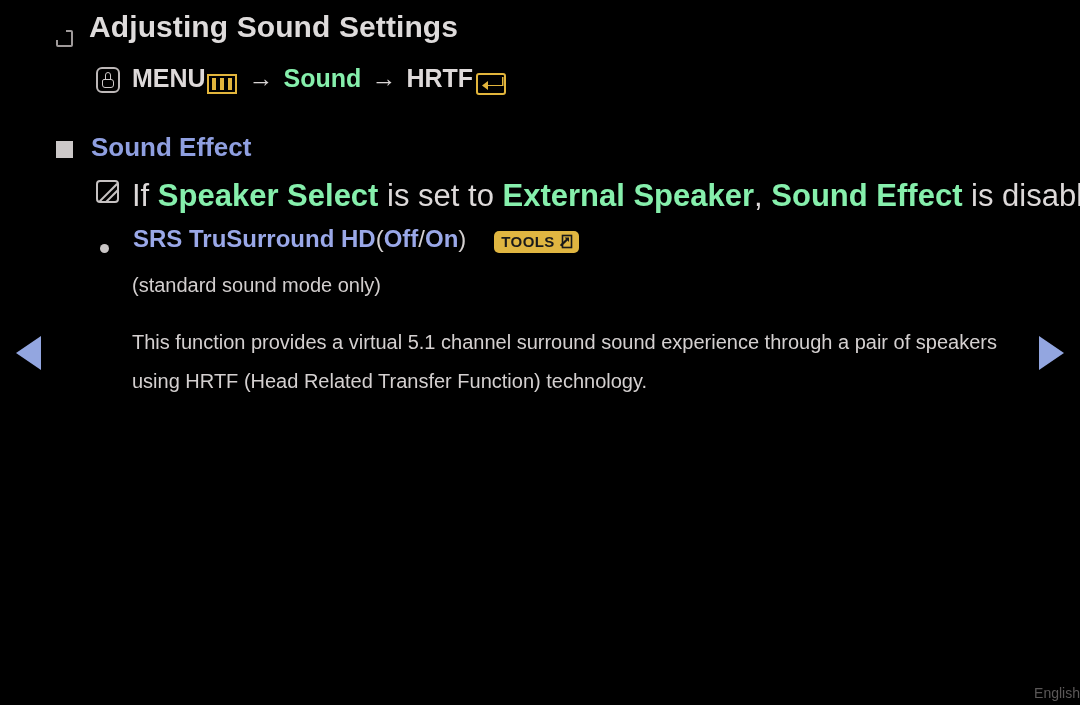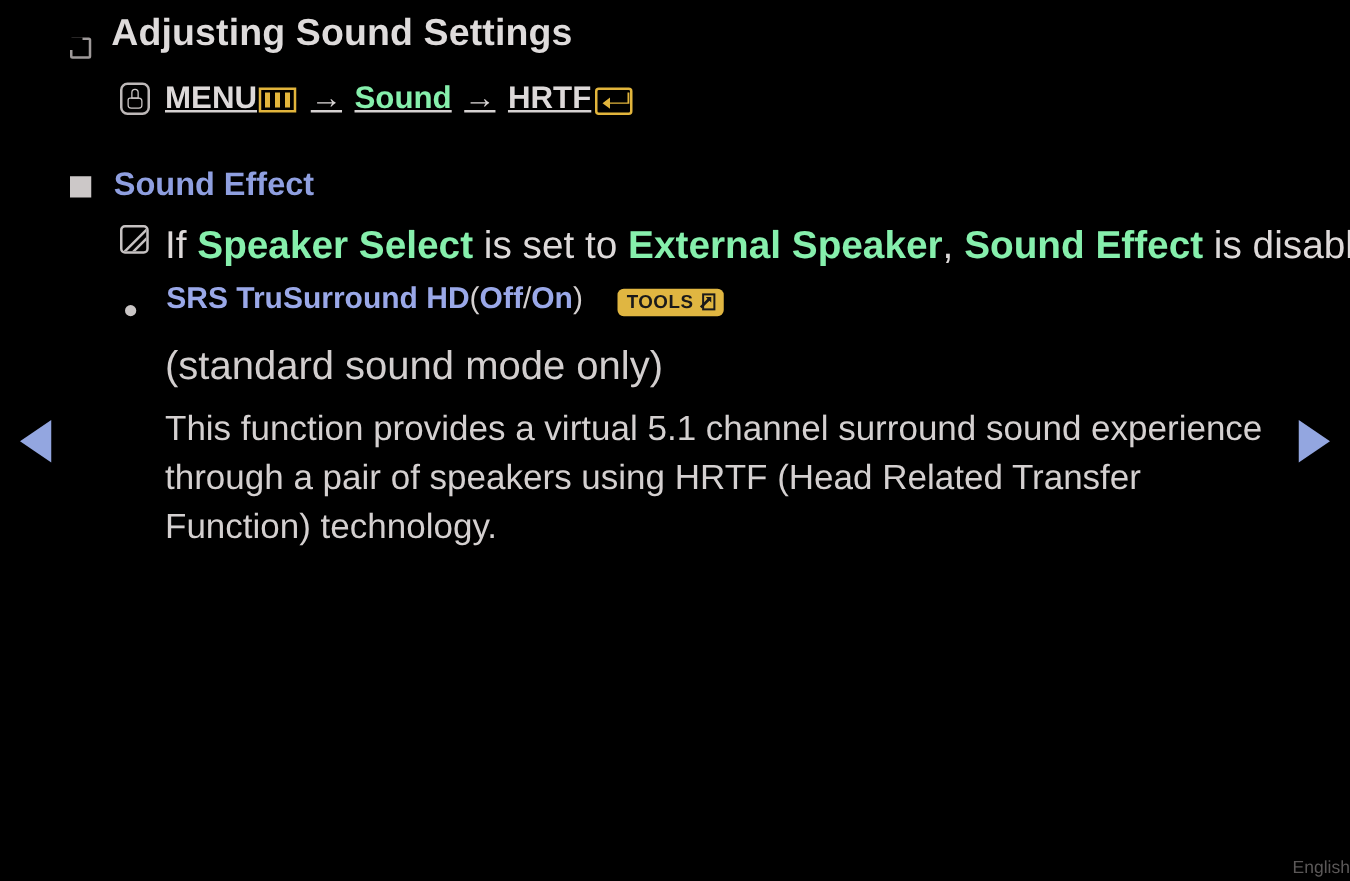--- a/index.html
+++ b/index.html
@@ -53,25 +53,24 @@
     letter-spacing: 0.1px;
     white-space: nowrap;
   }
 
   
   #menu-path-row {
     position: absolute;
     left: 96px;
     top: 64px;
     display: flex;
-    align-items: center;
+    align-items: flex-end;
     font-size: 25px;
     font-weight: bold;
     white-space: nowrap;
-    text-decoration: underline;
   }
   #menu-path-row > * { flex: none; }
 
   .hand-icon {
     width: 24px;
     height: 26px;
     border: 2px solid #bdb8b8;
     border-radius: 6px;
     box-sizing: border-box;
     position: relative;
@@ -248,30 +247,30 @@
     width: 15px;
     height: 15px;
     position: relative;
   }
 
   
   #sub-note {
     position: absolute;
     left: 132px;
     top: 274px;
-    font-size: 32px;
+    font-size: 20px;
     color: #d2cece;
     white-space: nowrap;
   }
   #body-paragraph {
     position: absolute;
     left: 132px;
     top: 323px;
     width: 900px;
-    font-size: 28px;
+    font-size: 20px;
     line-height: 39px;
     color: #d4d0d0;
   }
 
   
   .nav-arrow {
     position: absolute;
     top: 336px;
     width: 0;
     height: 0;

